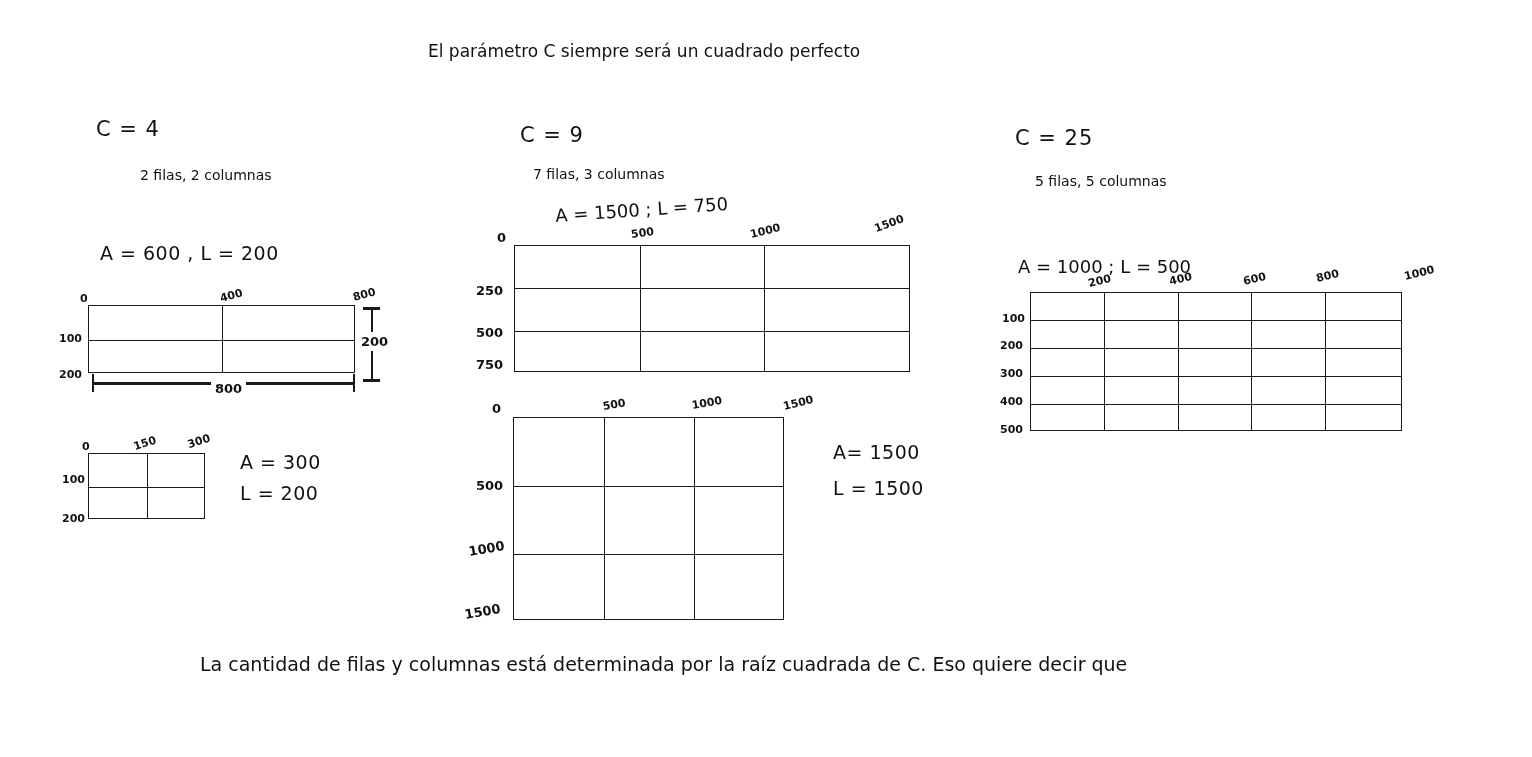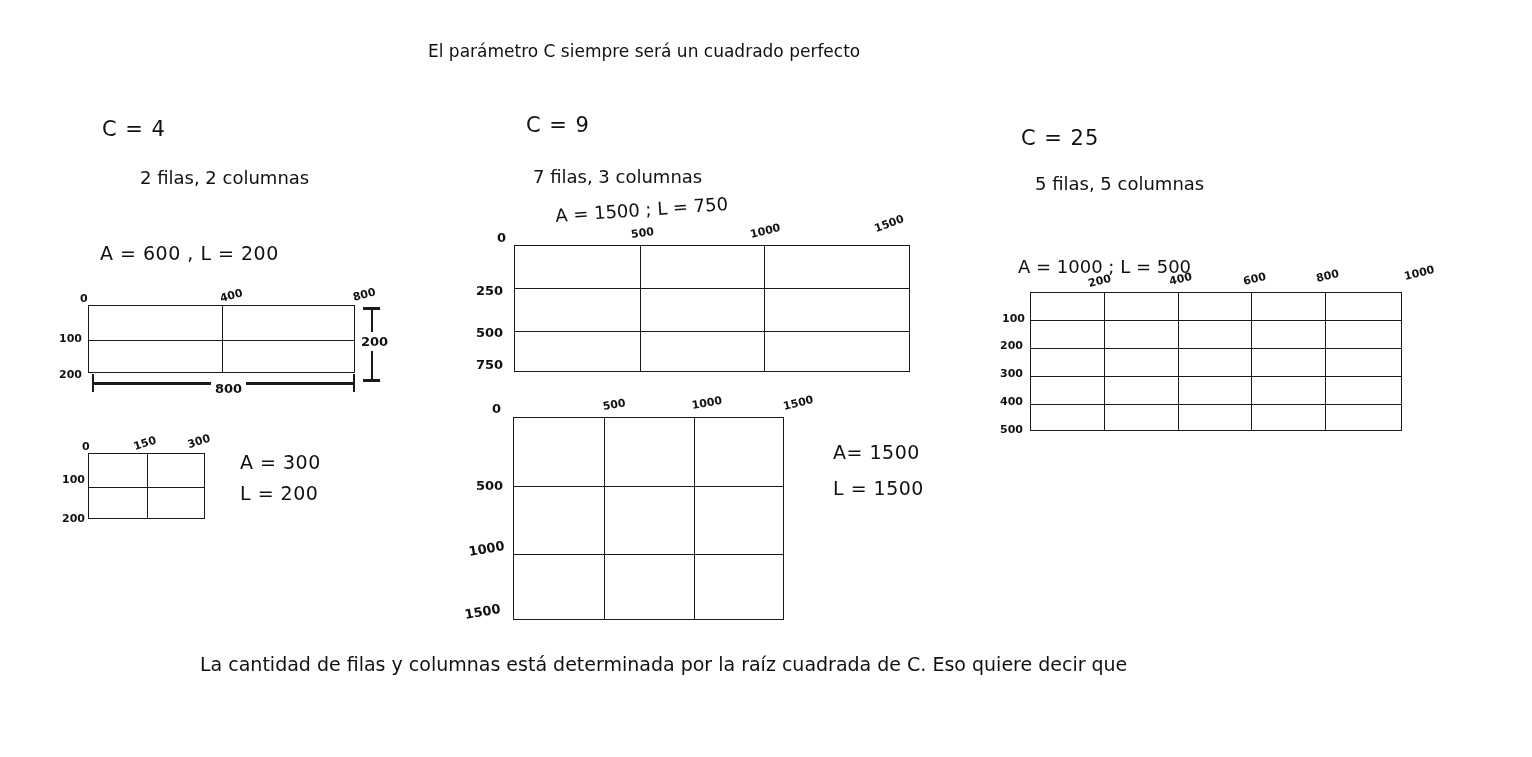--- a/index.html
+++ b/index.html
@@ -8,22 +8,22 @@
     background:#ffffff;
     font-family:"DejaVu Sans", sans-serif;
     color:#111111;
     position:relative;
     overflow:hidden;
   }
   .canvas{position:relative;width:1532px;height:757px;}
   .abs{position:absolute;}
   .txt{white-space:nowrap;color:#111;}
   .title{font-size:17px;}
-  .hdr{font-size:21px;letter-spacing:1px;margin-left:6px;}
-  .sub{font-size:18px;}
+  .hdr{font-size:21px;letter-spacing:1px;}
+  .sub{font-size:14px;}
   .eq{font-size:19px;letter-spacing:0.5px;}
   .eq-sm{font-size:18px;}
   .tick{font-size:13px;font-weight:bold;}
   .tick-sm{font-size:11px;font-weight:bold;}
   .footer{font-size:19px;line-height:31px;}
 
   
   .grid{position:absolute;box-sizing:border-box;border:1.6px solid #1a1a1a;}
   .grid .vline{position:absolute;top:0;bottom:0;width:0;border-left:1.6px solid #1a1a1a;}
   .grid .hline{position:absolute;left:0;right:0;height:0;border-top:1.6px solid #1a1a1a;}
@@ -74,21 +74,21 @@
   </div>
   <div class="abs txt tick-sm" style="left:82px;top:440px;">0</div>
   <div class="abs txt tick-sm rot" style="left:136px;top:440px;transform:rotate(-18deg);">150</div>
   <div class="abs txt tick-sm rot" style="left:190px;top:438px;transform:rotate(-18deg);">300</div>
   <div class="abs txt tick-sm" style="left:62px;top:473px;">100</div>
   <div class="abs txt tick-sm" style="left:62px;top:512px;">200</div>
 
   <div class="abs txt eq" style="left:240px;top:451px;">A = 300</div>
   <div class="abs txt eq" style="left:240px;top:482px;">L = 200</div>
 
-  <div class="abs txt hdr" style="left:520px;top:113px;">C = 9</div>
+  <div class="abs txt hdr" style="left:520px;top:123px;">C = 9</div>
   <div class="abs txt sub" style="left:533px;top:166px;">7 filas, 3 columnas</div>
 
   <div class="abs txt eq-sm rot" style="left:556px;top:205px;transform:rotate(-4deg);">A = 1500 ;  L = 750</div>
 
   <div class="grid thin" style="left:514px;top:245px;width:396px;height:127px;">
     <div class="vline" style="left:125px;border-left-width:1.6px;"></div>
     <div class="vline" style="left:249px;border-left-width:1.6px;"></div>
     <div class="hline" style="top:42px;"></div>
     <div class="hline" style="top:85px;"></div>
   </div>

